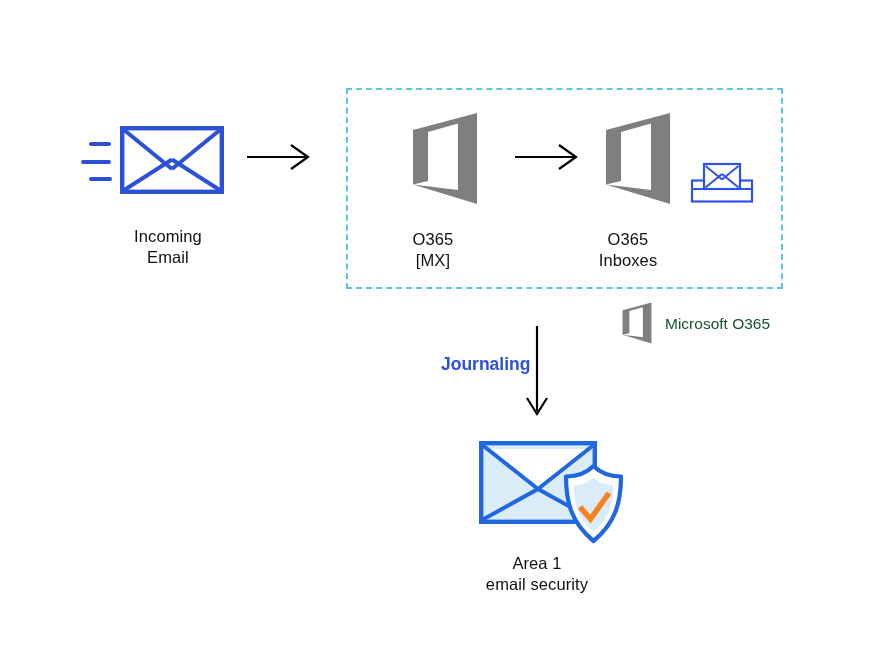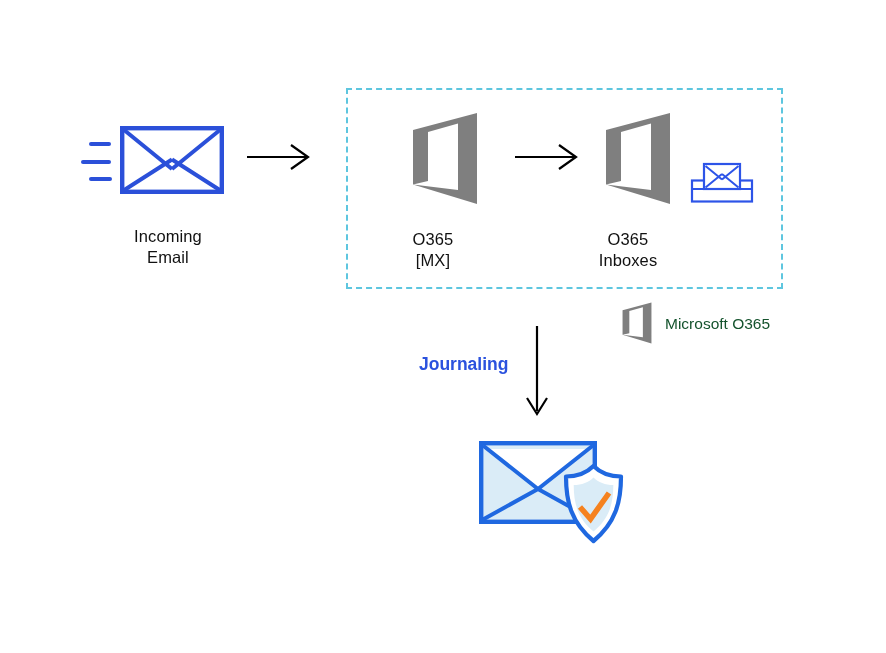--- a/index.html
+++ b/index.html
@@ -11,21 +11,21 @@
   .node-label {
     font-size:16.5px; line-height:21px; text-align:center;
     color:#111; white-space:pre-line; letter-spacing:0.1px;
   }
   .speed-dash { position:absolute; height:4px; background:#2b50d9; border-radius:2px; }
   #boundary-box {
     position:absolute; left:346px; top:88px; width:437px; height:201px;
     border:2px dashed #5ec6df; box-sizing:border-box; background:transparent;
   }
   #journaling-label {
-    font-size:17.5px; font-weight:700; color:#2b52de; white-space:pre-line;
+    font-size:17.5px; font-weight:700; color:#2b52de; white-space:pre-line;margin-left:22px;
   }
   #legend-label { font-size:15.5px; color:#14532d; }
 </style>
 </head>
 <body>
 
 <div id="canvas">
 
   <div>
     <div class="speed-dash" style="left:89px; top:142px; width:22px;"></div>
@@ -87,14 +87,16 @@
   <svg class="abs" style="left:479px; top:441px;" width="118" height="83" viewBox="0 0 118 83">
     <rect x="2.2" y="2.2" width="113.6" height="78.6" fill="#daecf7" stroke="#1f68e0" stroke-width="4.4"></rect>
     <path d="M10,8 L108,8 L59,47.5 Z" fill="#ffffff"></path>
     <path d="M4,4.5 L59,48 M114,4.5 L59,48 M4,78.5 L59,48 M114,78.5 L59,48" stroke="#1f68e0" stroke-width="4" fill="none"></path>
   </svg>
   <svg class="abs" style="left:560px; top:463px;" width="67" height="83" viewBox="0 0 67 83">
     <path d="M33.5,3 C40,9.5 50,13.5 61,13.5 C61,39 55.5,60 33.5,78 C11.5,60 6,39 6,13.5 C17,13.5 27,9.5 33.5,3 Z" fill="#ffffff" stroke="#1f68e0" stroke-width="4.2" stroke-linejoin="round"></path>
     <path d="M33.5,3 C40,9.5 50,13.5 61,13.5 C61,39 55.5,60 33.5,78 C11.5,60 6,39 6,13.5 C17,13.5 27,9.5 33.5,3 Z" transform="translate(9.4,12.4) scale(0.72)" fill="#daecf7"></path>
     <path d="M20,44 L30.5,56 L49,30" fill="none" stroke="#f5821f" stroke-width="5.5" stroke-linejoin="miter"></path>
   </svg>
+  <div class="abs node-label" style="left:452px; top:553px; width:170px;">Area 1
+email security</div>
 
 </div>
 
 </body></html>

